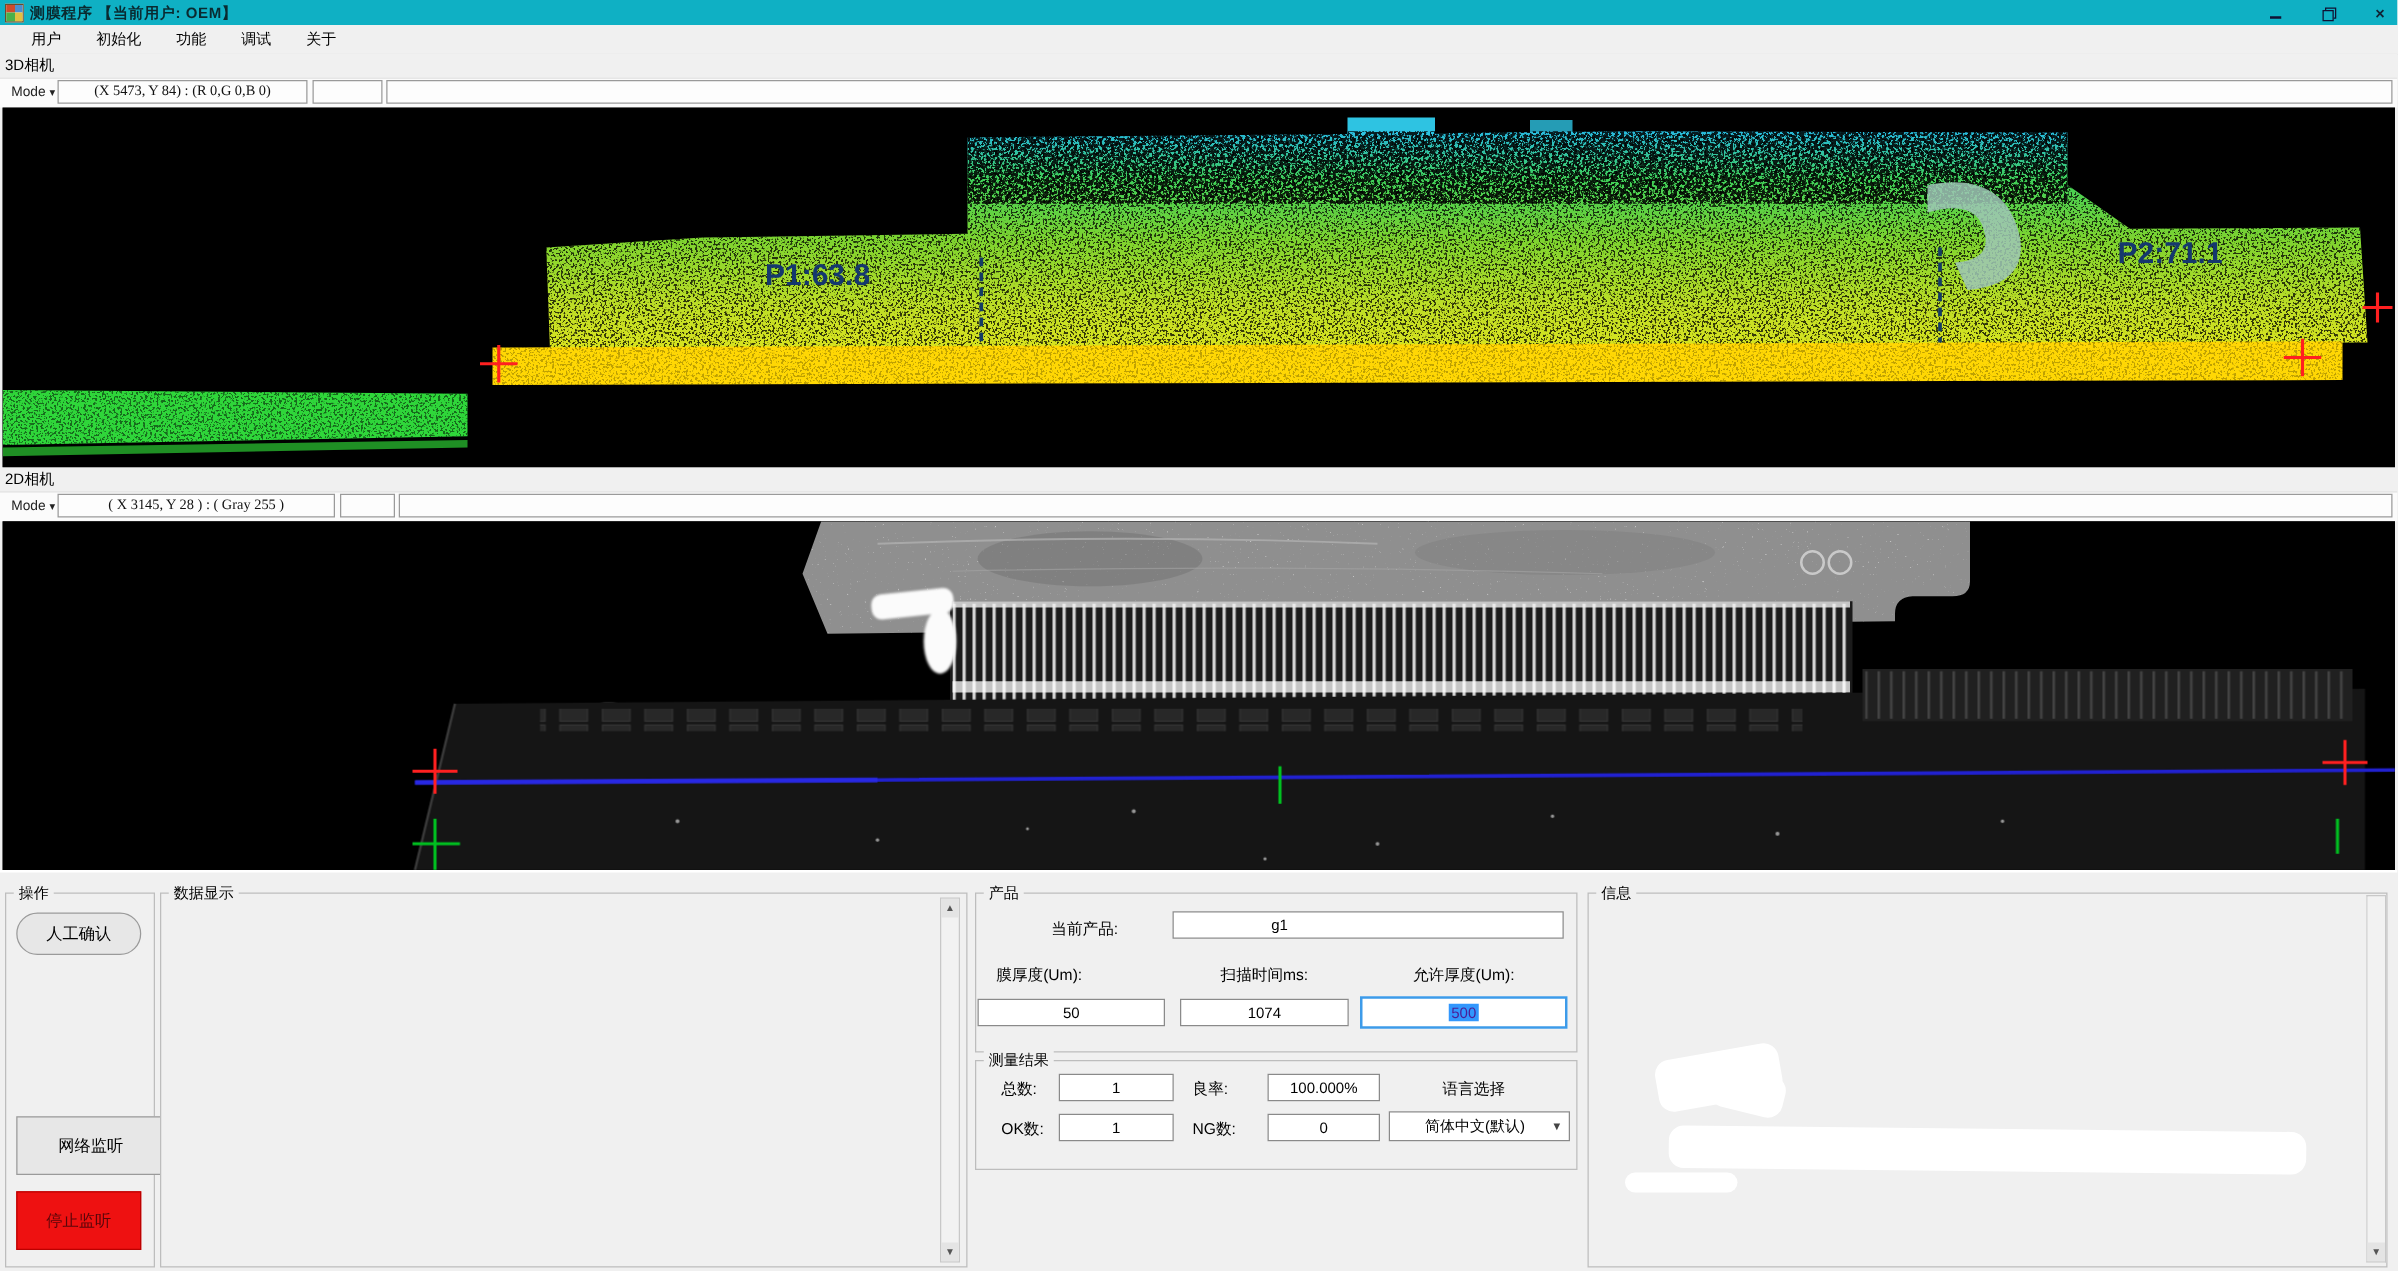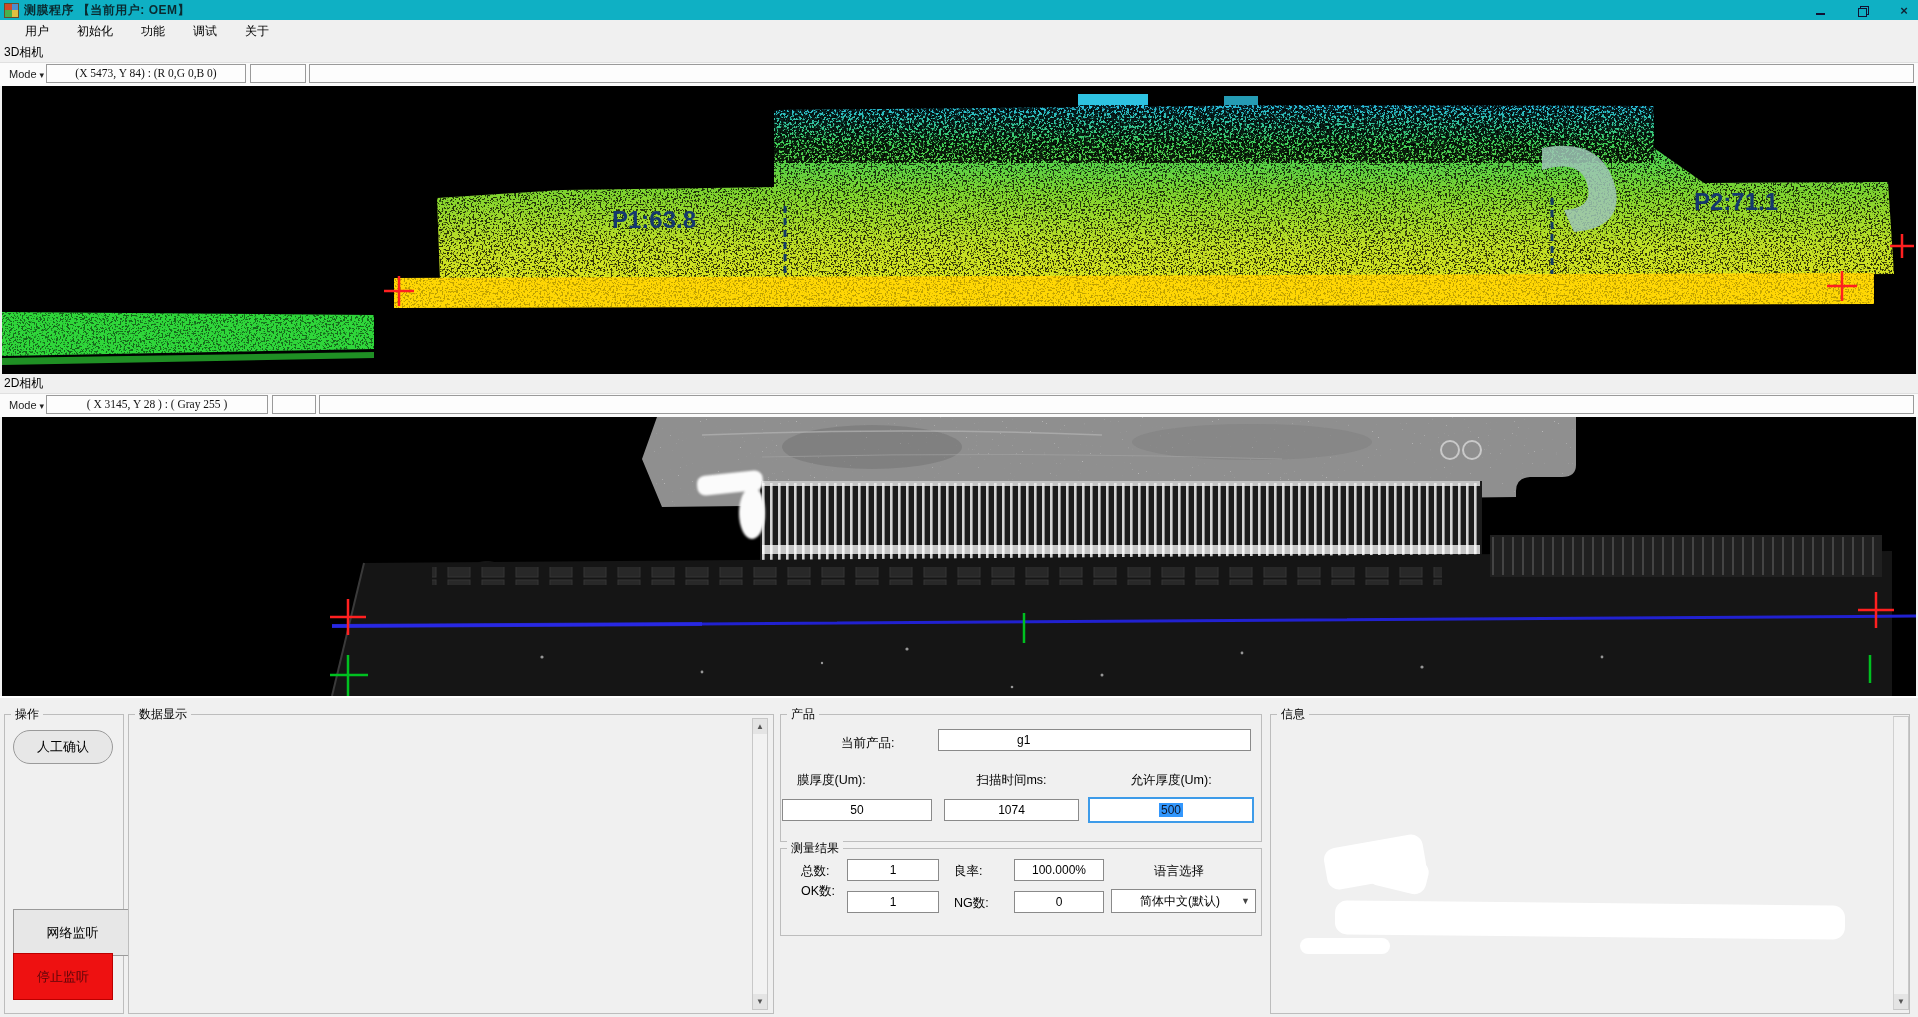--- a/index.html
+++ b/index.html
@@ -44,21 +44,21 @@
   .btn{position:absolute;background:#e7e7e7;border:1px solid #9a9a9a;font-size:13px;display:flex;align-items:center;justify-content:center;box-sizing:border-box;cursor:default;}
   .btn.red{background:#ee1111;color:#58060a;border-color:#b00;}
   .vscroll{position:absolute;width:16px;background:#f2f2f2;border:1px solid #c8c8c8;box-sizing:border-box;}
   .vscroll .arrow{position:absolute;left:0;width:100%;height:15px;font-size:8px;line-height:15px;text-align:center;color:#555;background:#e4e4e4;}
   .vscroll .arrow.up{top:0;} .vscroll .arrow.dn{bottom:0;}
   
   .field-label{position:absolute;font-size:12.5px;}
   .input{position:absolute;background:#fff;border:1px solid #8a8a8a;box-sizing:border-box;font-size:12px;display:flex;align-items:center;justify-content:center;}
   .input.left{justify-content:flex-start;}
   .input.focused{border:2px solid #3d9be9;}
-  .sel-text{background:#3297fd;color:#0f172a;padding:0 2px;}
+  .sel-text{background:#3297fd;color:#4c1d95;padding:0 2px;}
   .dropdown{position:absolute;background:#fff;border:1px solid #8a8a8a;box-sizing:border-box;font-size:12px;display:flex;align-items:center;padding-left:6px;}
   .dd-caret{position:absolute;right:5px;font-size:9px;color:#444;}
   .redact{position:absolute;background:#fff;border-radius:12px;}
 </style>
 </head>
 <body>
 
 <div class="abs titlebar">
   <div class="app-icon">
       <i></i>
@@ -248,21 +248,21 @@
     <line x1="1868" y1="238" x2="1868" y2="266"></line>
   </g>
 </svg>
 </div>
 
 <div class="abs bottom">
 
   <div class="groupbox" style="left:4px;top:16px;width:120px;height:300px;">
     <div class="group-label">操作</div>
     <div class="btn" style="left:8px;top:15px;width:100px;height:34px;border-radius:24px;">人工确认</div>
-    <div class="btn" style="left:8px;top:178px;width:119px;height:47px;margin-top:16px;">网络监听</div>
+    <div class="btn" style="left:8px;top:178px;width:119px;height:47px;">网络监听</div>
     <div class="btn red" style="left:8px;top:238px;width:100px;height:47px;">停止监听</div>
   </div>
 
   <div class="groupbox" style="left:128px;top:16px;width:646px;height:300px;">
     <div class="group-label">数据显示</div>
   </div>
 
   <div class="vscroll" style="left:752px;top:20px;height:292px;">
     <div class="arrow up">▲</div>
     <div class="arrow dn">▼</div>
@@ -282,21 +282,21 @@
       </div>
   </div>
 
   <div class="groupbox" style="left:780px;top:150px;width:482px;height:88px;">
     <div class="group-label">测量结果</div>
     <div class="field-label" style="left:20px;top:14px;">总数:</div>
     <div class="input" style="left:66px;top:10px;width:92px;height:22px;">1</div>
     <div class="field-label" style="left:173px;top:14px;">良率:</div>
     <div class="input" style="left:233px;top:10px;width:90px;height:22px;">100.000%</div>
     <div class="field-label" style="left:373px;top:14px;">语言选择</div>
-    <div class="field-label" style="left:20px;top:34px;">OK数:</div>
+    <div class="field-label" style="left:20px;top:46px;">OK数:</div>
     <div class="input" style="left:66px;top:42px;width:92px;height:22px;">1</div>
     <div class="field-label" style="left:173px;top:46px;">NG数:</div>
     <div class="input" style="left:233px;top:42px;width:90px;height:22px;">0</div>
     <div class="dropdown" style="left:330px;top:40px;width:145px;height:24px;padding-left:28px;">
       <span>简体中文(默认)</span>
       <span class="dd-caret">▼</span>
     </div>
   </div>
 
   <div class="groupbox" style="left:1270px;top:16px;width:640px;height:300px;">

